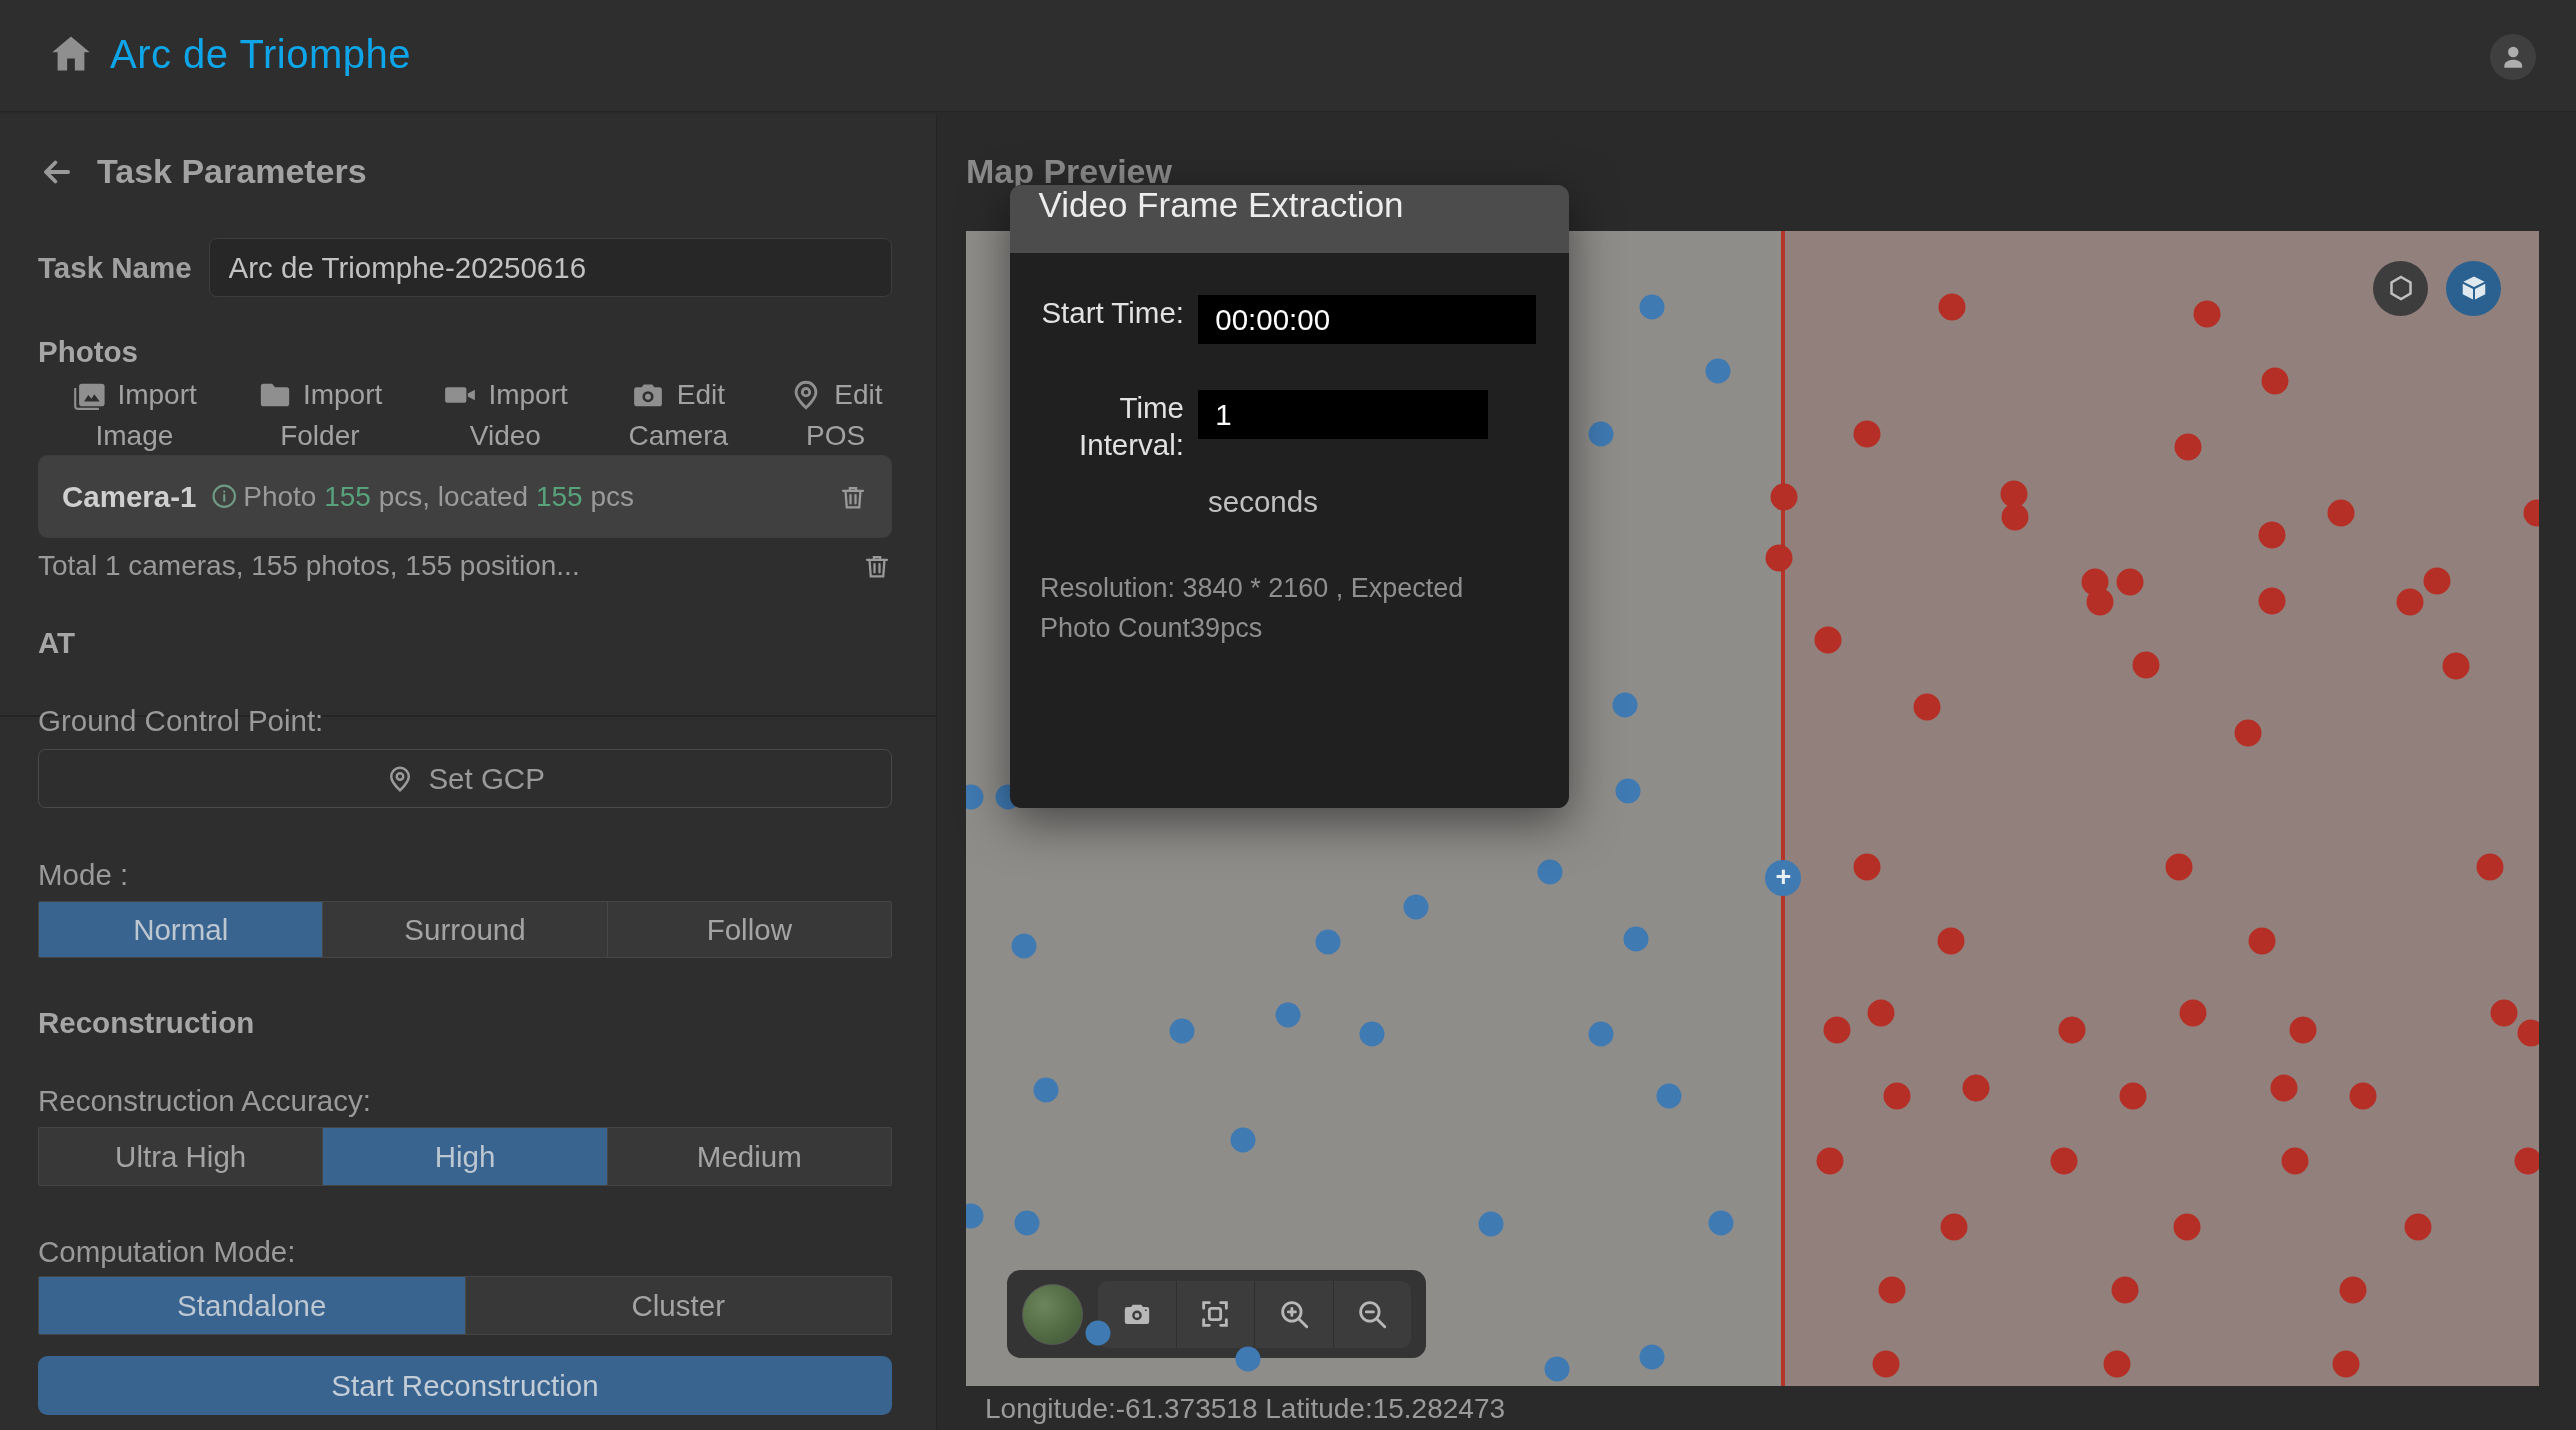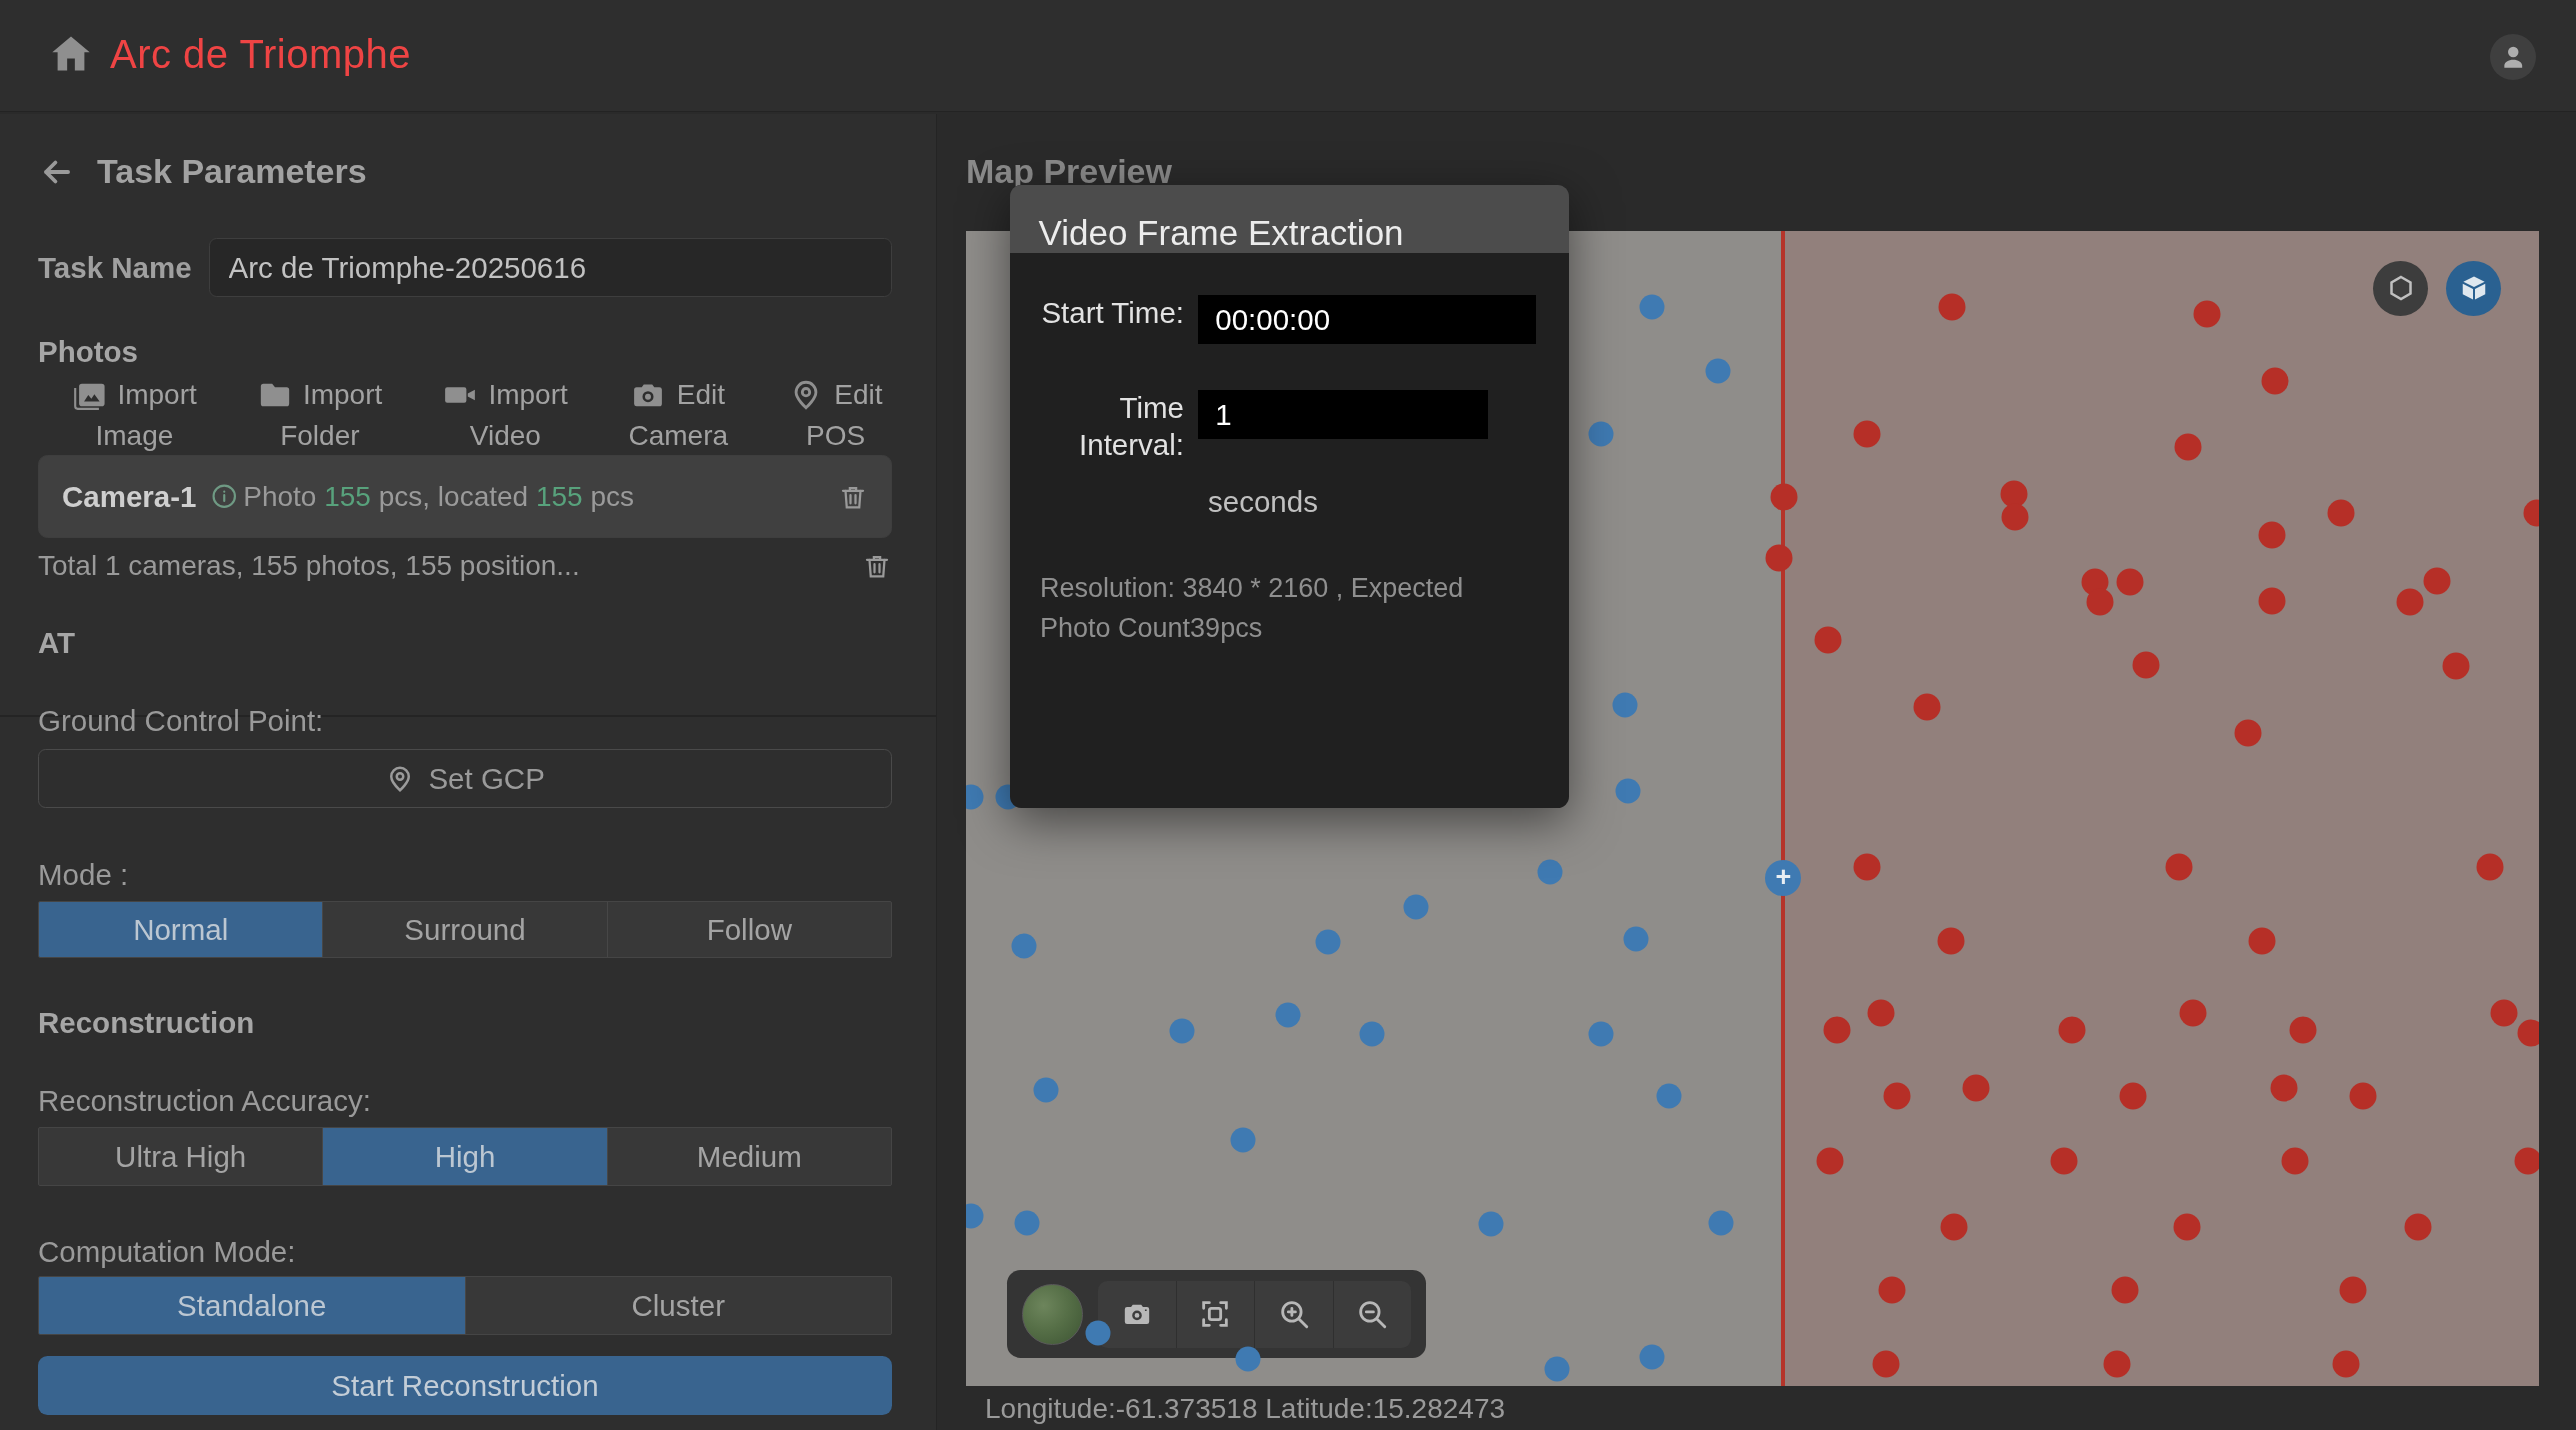--- a/index.html
+++ b/index.html
@@ -3,21 +3,21 @@
 <meta charset="utf-8">
 <style>
   * { margin:0; padding:0; box-sizing:border-box; }
   html,body { width:2576px; height:1431px; overflow:hidden; }
   body { background:#2a2a2a; font-family:"Liberation Sans", sans-serif; color:#a0a0a0; }
   svg { display:block; }
 
   
   .topbar { position:absolute; left:0; top:0; width:2576px; height:112px; background:#2e2e2e; border-bottom:1.9px solid #232323; }
   .topbar .home { position:absolute; left:49px; top:32px; color:#8f8f8f; cursor:pointer; }
-  .topbar .title { position:absolute; left:110px; top:32px; font-size:40px; color:#ef4444; letter-spacing:0.5px; }
+  .topbar .title { position:absolute; left:110px; top:32px; font-size:40px; color:#0ea5e9; letter-spacing:0.5px; }
   .topbar .avatar { position:absolute; right:40px; top:34px; width:46px; height:46px; border-radius:50%; background:#3f3f3f; display:flex; align-items:center; justify-content:center; color:#aeaeae; }
 
   
   .left-panel { position:absolute; left:0; top:114px; width:937px; height:1317px; background:#2e2e2e; border-right:1.9px solid #242424; }
   .lp { position:absolute; left:38px; width:854px; }
   .back-row { top:38px; display:flex; align-items:center; gap:21px; color:#a2a2a2; }
   .back-row .bk { color:#9a9a9a; cursor:pointer; }
   .back-row .ttl { font-size:34px; font-weight:bold; }
   .row-task { top:124px; display:flex; align-items:center; }
   .row-task .lbl { font-size:29.5px; font-weight:bold; color:#a0a0a0; white-space:nowrap; }
@@ -71,21 +71,21 @@
   .map-toolbar { position:absolute; left:41px; top:1039px; width:419px; height:88px; background:rgba(47,47,47,0.94); border-radius:13.3px; display:flex; align-items:center; padding:0 15px; }
   .map-toolbar .thumb { width:61px; height:61px; border-radius:50%; cursor:pointer;
      background:radial-gradient(circle at 35% 35%, #6d855c 0%, #566f47 45%, #48603c 75%, #3e5434 100%); border:1px solid #5a5a5a; }
   .map-toolbar .group { margin-left:15px; flex:1; height:67px; background:#3c3c3c; border-radius:9.5px; display:flex; overflow:hidden; }
   .map-toolbar .tbtn { flex:1; display:flex; align-items:center; justify-content:center; color:#b8b8b8; border-right:1.9px solid #2f2f2f; cursor:pointer; }
   .map-toolbar .tbtn:last-child { border-right:none; }
   .coords { position:absolute; left:985px; top:1393px; font-size:28px; color:#9a9a9a; }
 
   
   .modal { position:absolute; left:1010px; top:185px; width:559px; height:623px; background:#202020; border-radius:11.4px; overflow:hidden; box-shadow:0 13.3px 48px rgba(0,0,0,0.5); }
-  .modal .mhead { height:68px; background:#4c4c4c; display:flex; align-items:flex-end; padding:0 28.5px; }
+  .modal .mhead { height:68px; background:#4c4c4c; display:flex; align-items:flex-start; padding:0 28.5px; }
   .modal .mhead .mt { font-size:35px; color:#ececec; }
   .mrow { display:flex; margin-top:42px; padding-right:33px; }
   .mrow .mlbl { width:174px; text-align:right; font-size:29.5px; color:#e2e2e2; line-height:1.25; flex:none; }
   .mrow .minput { margin-left:14.3px; height:49px; background:#000; border:none; border-radius:0; color:#fff; font-size:29.5px; padding:0 17px; font-family:"Liberation Sans",sans-serif; }
   .inp-a { width:338px; }
   .inp-b { width:290px; }
   .mrow2 { margin-top:59px; }
   .mrow3 { margin-top:46px; }
   .msuffix { margin-left:198px; margin-top:21px; font-size:29.5px; color:#c0c0c0; }
   .minfo { margin:49px 34px 0 30px; width:485px; font-size:27px; line-height:1.5; color:#8f8f8f; }

